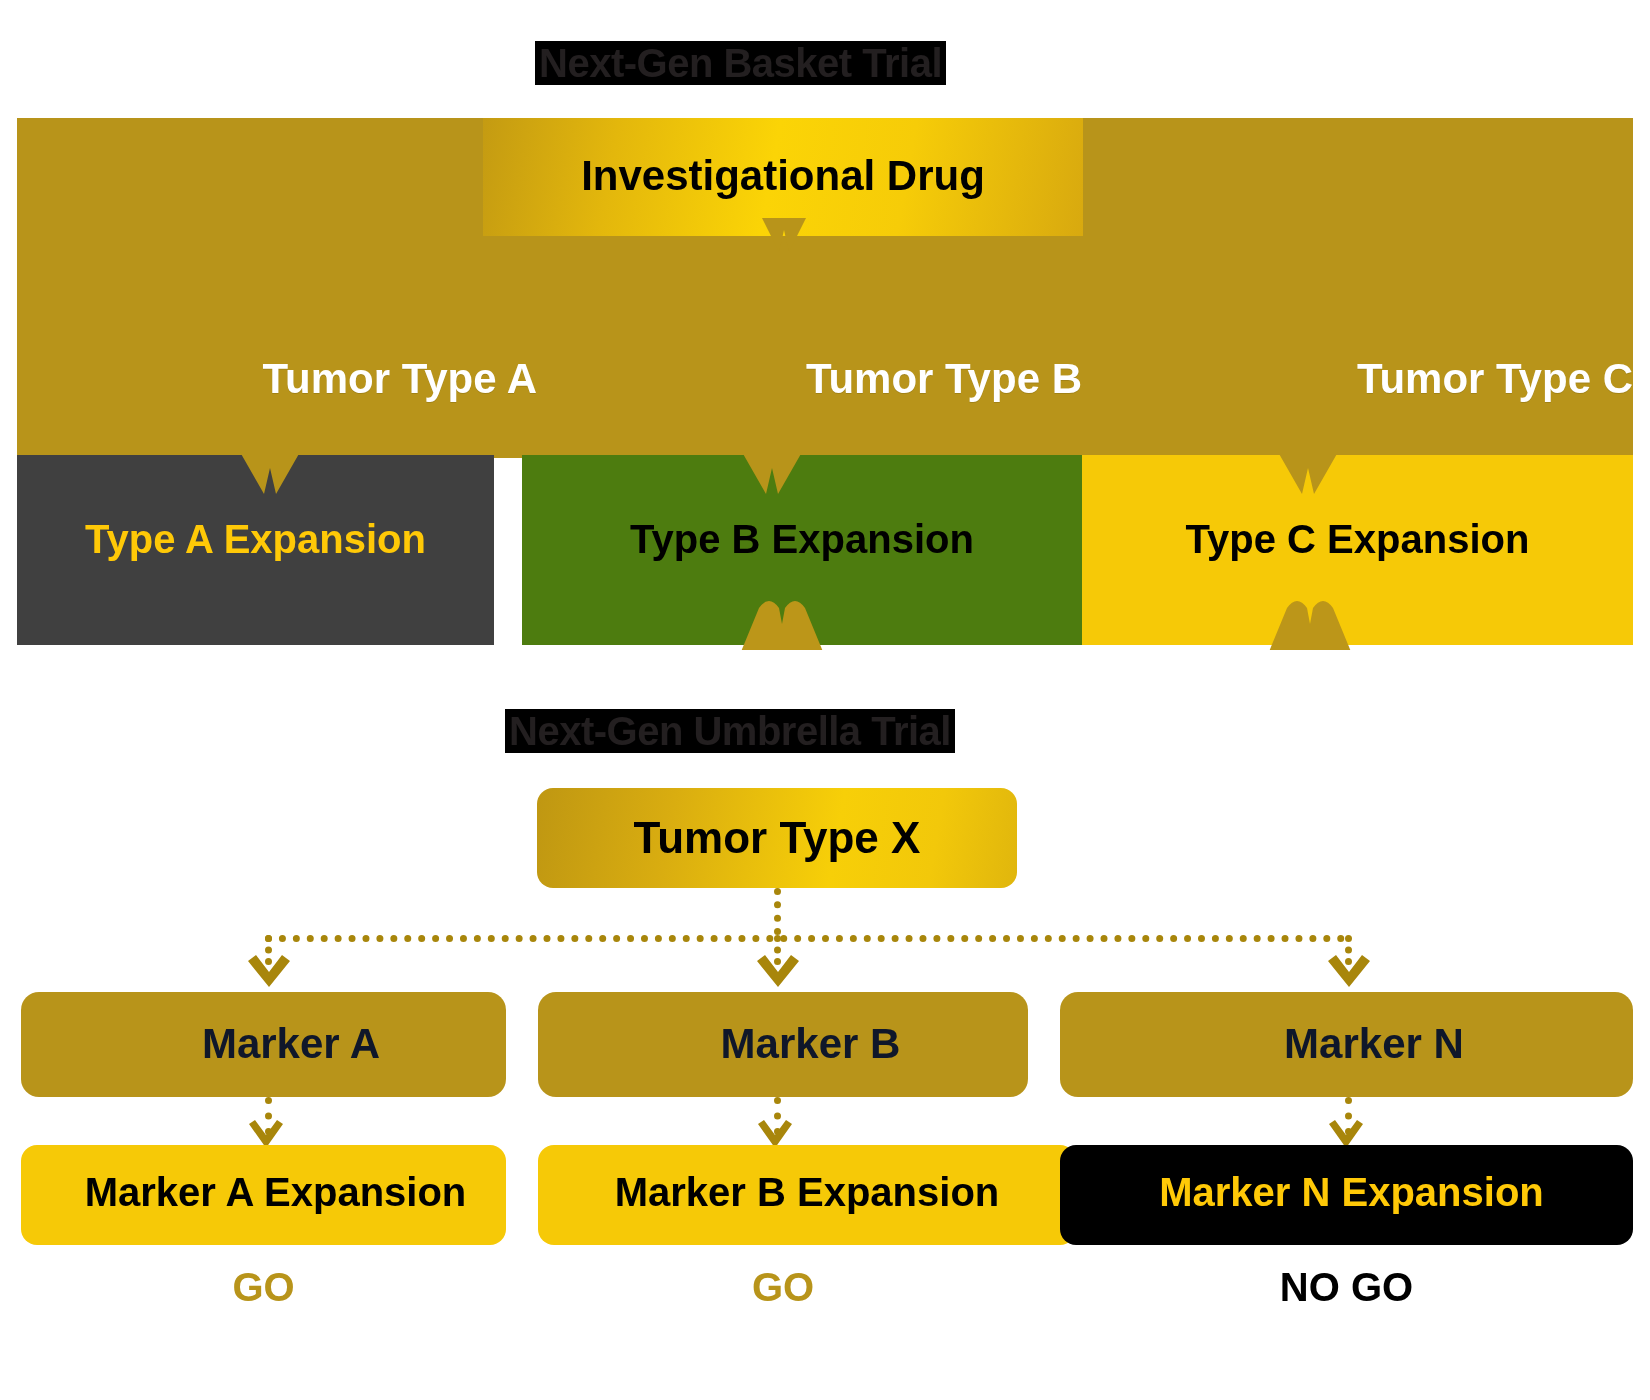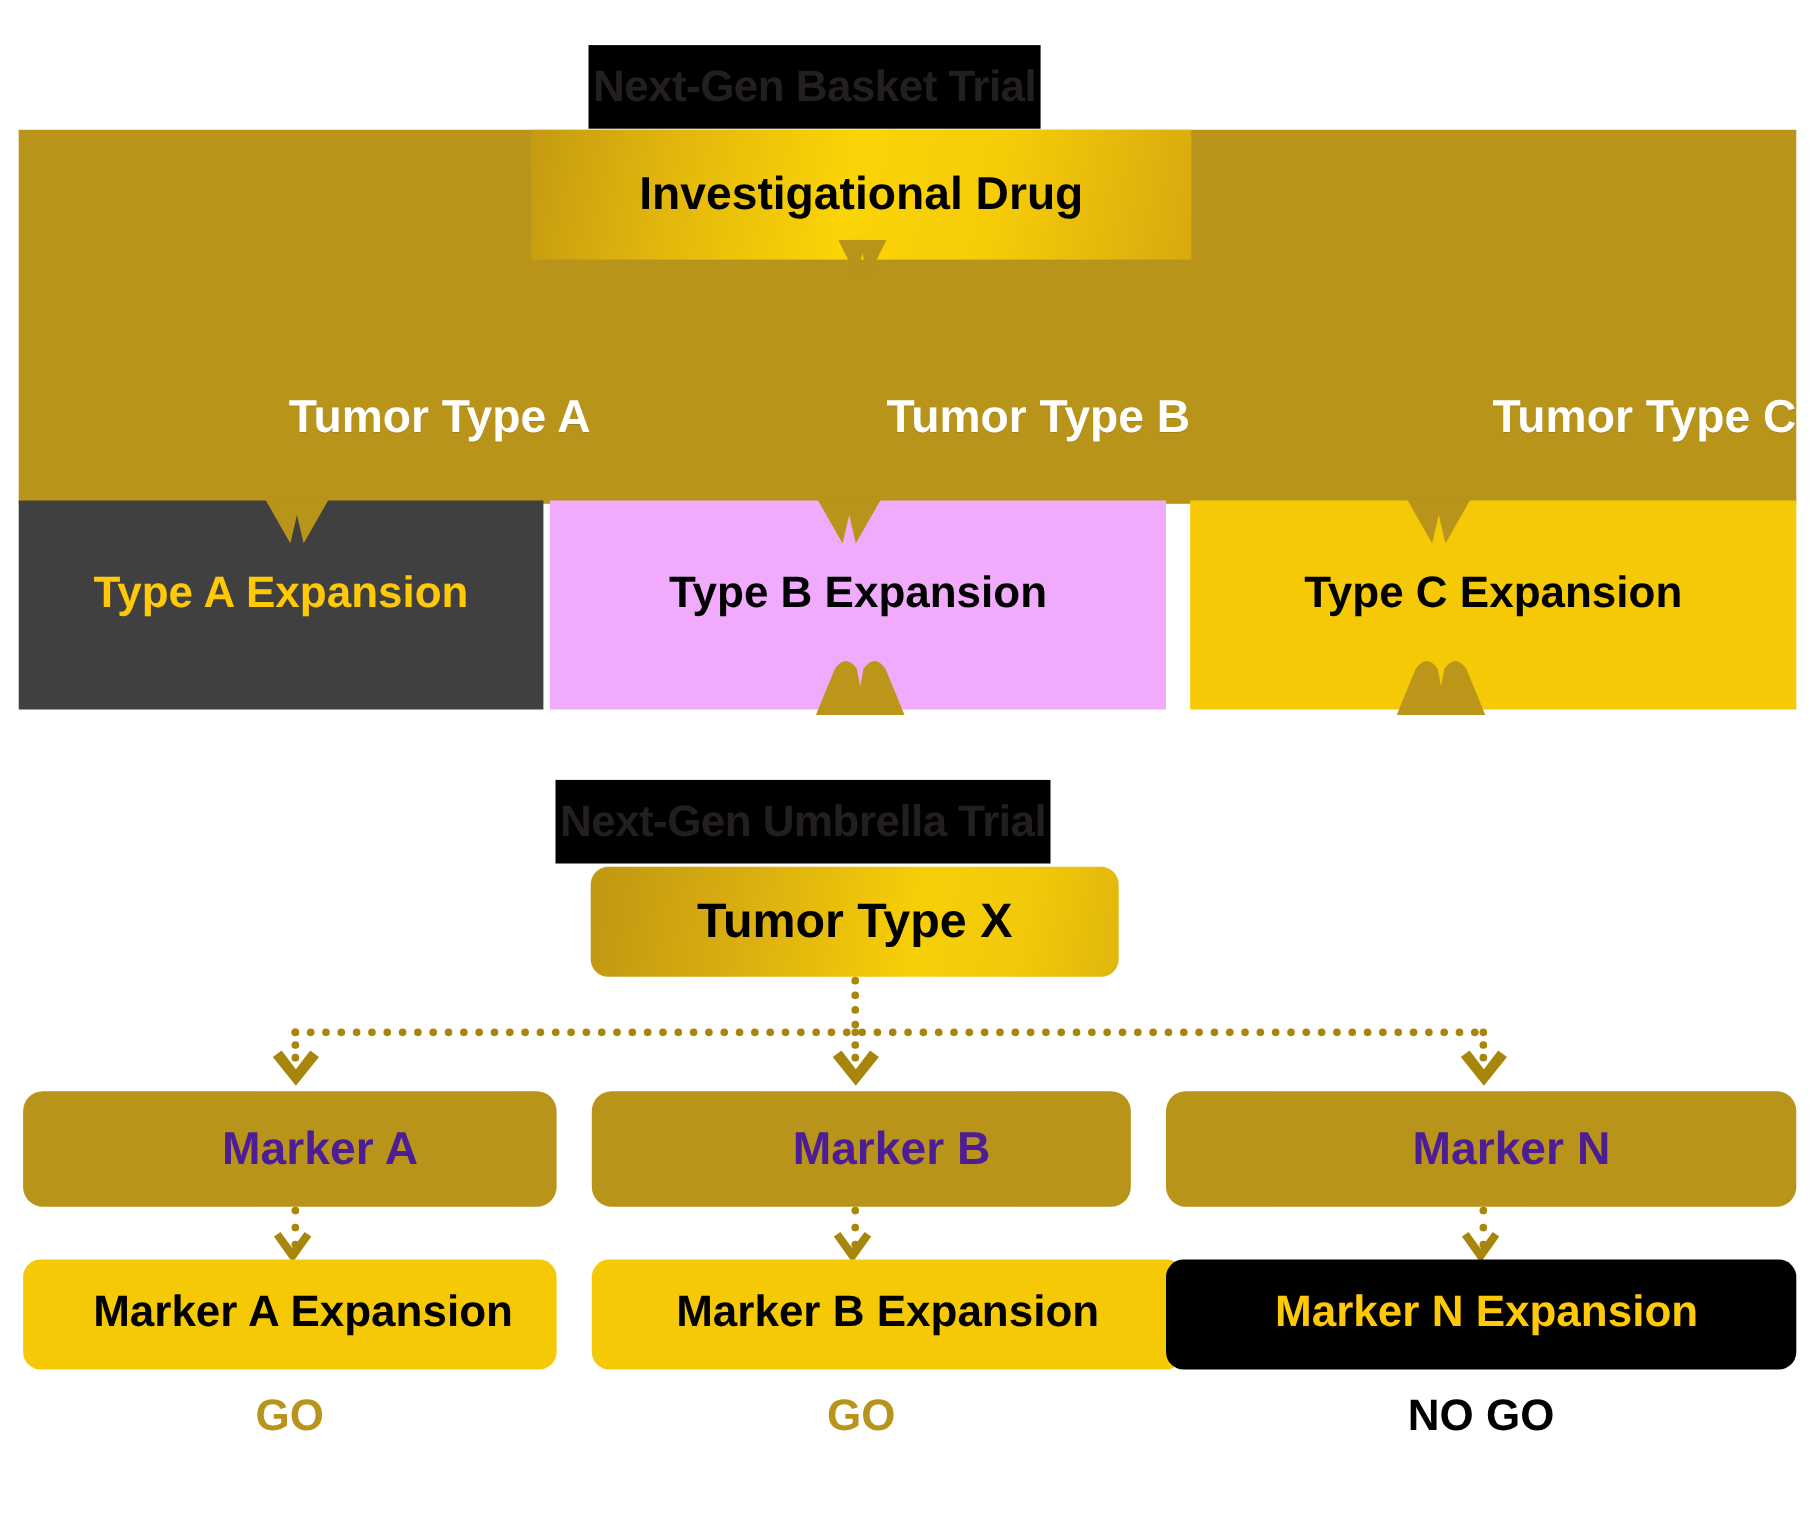--- a/index.html
+++ b/index.html
@@ -17,21 +17,21 @@
   
   .sec-title{
     position:absolute;
     font-weight:bold;
     font-size:40px;
     letter-spacing:-0.5px;
     color:#231f20;
     background:#000000;
     white-space:nowrap;
     line-height:1.0;
-    padding:18px 4px;
+    padding:2px 4px;
     mix-blend-mode:normal;
   }
   #basket-title{left:535px;top:41px;}
   #umbrella-title{left:505px;top:709px;}
 
   
   #basket-block{
     left:17px;top:118px;width:1616px;height:340px;
     background:#b8941a;
   }
@@ -65,21 +65,21 @@
     position:absolute;top:455px;height:190px;
     overflow:hidden;
   }
   .exp-box .lbl{
     position:absolute;left:0;right:0;top:62px;
     text-align:center;font-weight:bold;font-size:40px;
     white-space:nowrap;
   }
   #exp-a{left:17px;width:477px;background:#404040;}
   #exp-a .lbl{color:#ffc907;}
-  #exp-b{left:500px;width:560px;background:#f0abfc;}
+  #exp-b{left:522px;width:560px;background:#4d7c0f;}
   #exp-b .lbl{color:#000000;}
   #exp-c{left:1082px;width:551px;background:#f6c907;}
   #exp-c .lbl{color:#000000;}
 
   
   .notch{position:absolute;top:452px;width:60px;height:42px;}
 
   
   .clip-arrow{position:absolute;top:590px;width:170px;height:60px;overflow:hidden;}
 
@@ -100,21 +100,21 @@
 
   .arrowhead{position:absolute;width:54px;height:40px;}
 
   
   .marker-box{
     position:absolute;top:992px;height:105px;border-radius:18px;
     background:#b8941a;
   }
   .marker-box .lbl{
     position:absolute;left:16px;right:0;top:28px;text-align:center;
-    font-weight:bold;font-size:42px;color:#4c1d95;white-space:nowrap;margin-left:39px;
+    font-weight:bold;font-size:42px;color:#0f172a;white-space:nowrap;margin-left:39px;
   }
   #mk-a{left:21px;width:485px;}
   #mk-b{left:538px;width:490px;}
   #mk-n{left:1060px;width:573px;}
 
   
   .mexp-box{
     position:absolute;top:1145px;height:100px;border-radius:16px;
   }
   .mexp-box .lbl{

